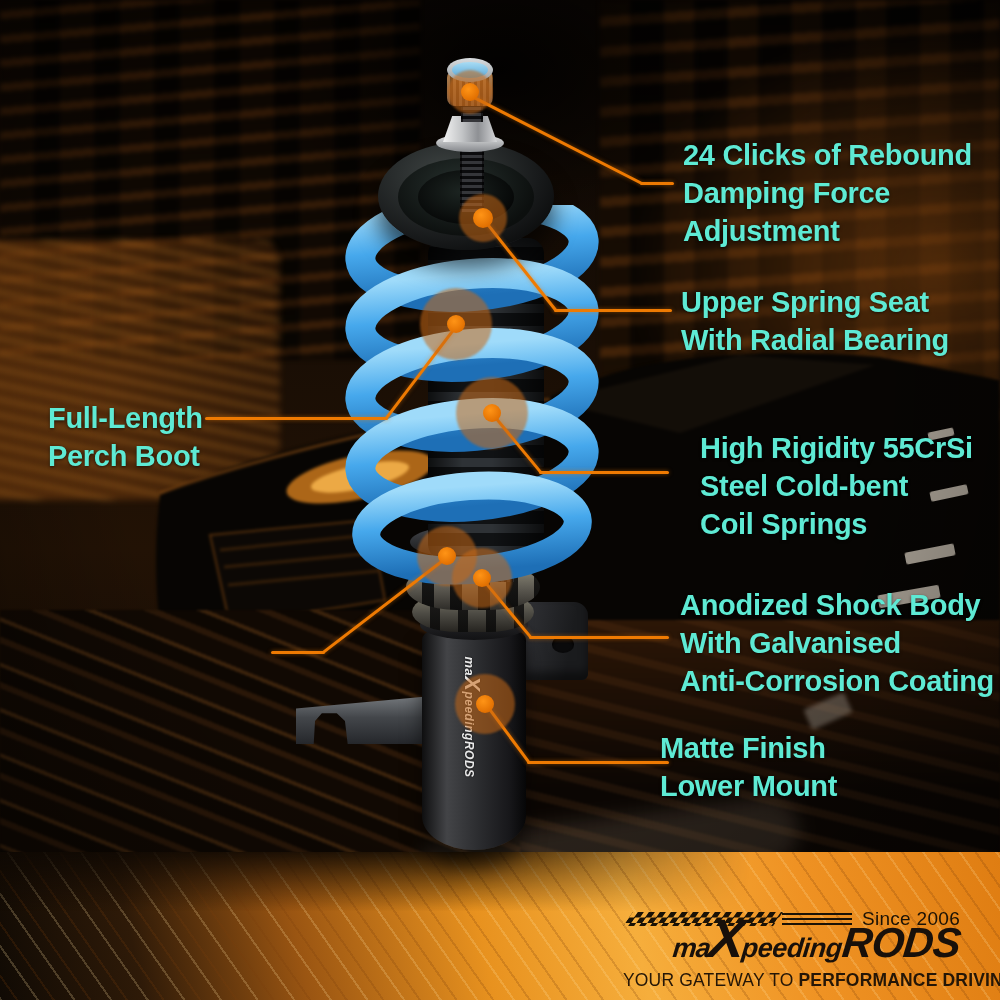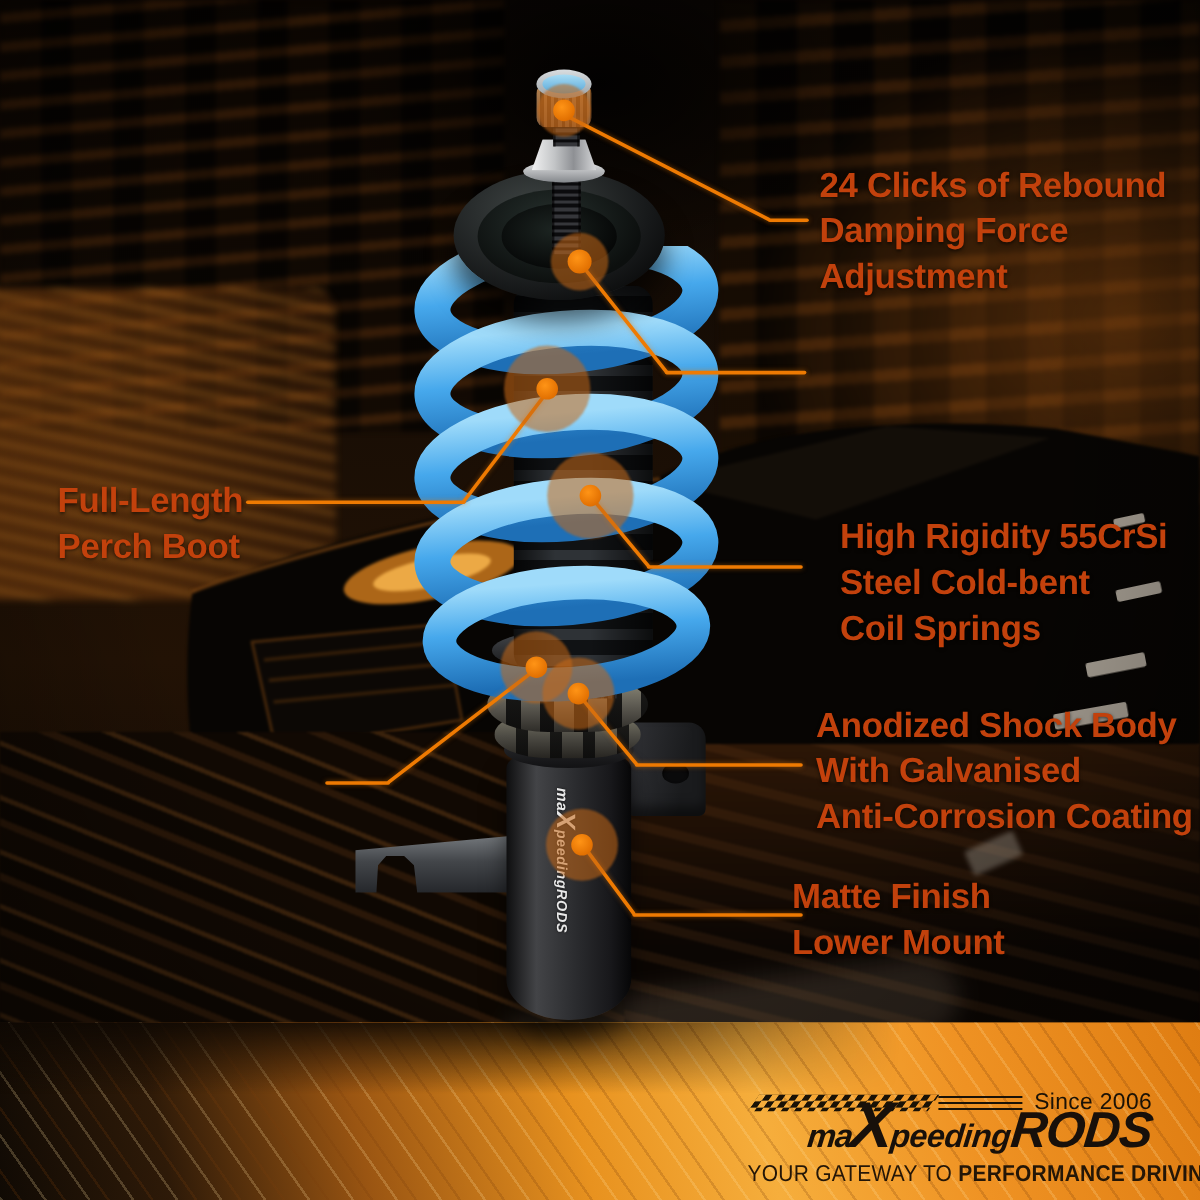--- a/index.html
+++ b/index.html
@@ -48,21 +48,21 @@
   .footer-band-fade{left:0;top:852px;width:1000px;height:70px;
     background:linear-gradient(180deg,rgba(14,8,3,.9),rgba(14,8,3,0) 85%);
     -webkit-mask-image:linear-gradient(90deg,#000 0 45%,transparent 75%);
     mask-image:linear-gradient(90deg,#000 0 45%,transparent 75%);}
 
   
   .callout-line{height:3px;background:#ee7a02;transform-origin:left center;border-radius:2px;
     box-shadow:0 0 4px rgba(238,122,2,.5);}
   .dot-glow{border-radius:50%;background:rgba(198,104,21,.55);filter:blur(1px);}
   .dot-core{border-radius:50%;background:radial-gradient(circle at 40% 35%,#ff9416,#e06e00 75%);}
-  .callout-text{color:#c2410c;font-size:29px;line-height:38px;font-weight:700;
+  .callout-text{color:#5eead4;font-size:29px;line-height:38px;font-weight:700;
     letter-spacing:-.3px;white-space:pre-line;text-shadow:0 1px 3px rgba(0,0,0,.6);}
 
   
   .knob-cap{left:447px;top:58px;width:46px;height:24px;border-radius:50%;
     background:linear-gradient(180deg,#d9dde0,#9aa0a4);}
   .knob-cap-blue{left:452px;top:62px;width:36px;height:16px;border-radius:50%;
     background:linear-gradient(180deg,#a8dcf4,#5aa8d8);}
   .knob-body{left:447px;top:70px;width:46px;height:36px;border-radius:8px;
     background:
       linear-gradient(180deg,rgba(230,130,30,.45),rgba(120,60,15,.55)),
@@ -253,20 +253,22 @@
 
   <div class="abs dot-glow" style="left:452px;top:548px;width:60px;height:60px;"></div>
   <div class="abs dot-core" style="left:473px;top:569px;width:18px;height:18px;"></div>
 
   <div class="abs dot-glow" style="left:455px;top:674px;width:60px;height:60px;"></div>
   <div class="abs dot-core" style="left:476px;top:695px;width:18px;height:18px;"></div>
 
   <div class="abs callout-text" style="left:683px;top:136px;">24 Clicks of Rebound
 Damping Force
 Adjustment</div>
+  <div class="abs callout-text" style="left:681px;top:283px;">Upper Spring Seat
+With Radial Bearing</div>
   <div class="abs callout-text" style="left:48px;top:399px;">Full-Length
 Perch Boot</div>
   <div class="abs callout-text" style="left:700px;top:429px;">High Rigidity 55CrSi
 Steel Cold-bent
 Coil Springs</div>
   <div class="abs callout-text" style="left:680px;top:586px;">Anodized Shock Body
 With Galvanised
 Anti-Corrosion Coating</div>
   <div class="abs callout-text" style="left:660px;top:729px;">Matte Finish
 Lower Mount</div>

